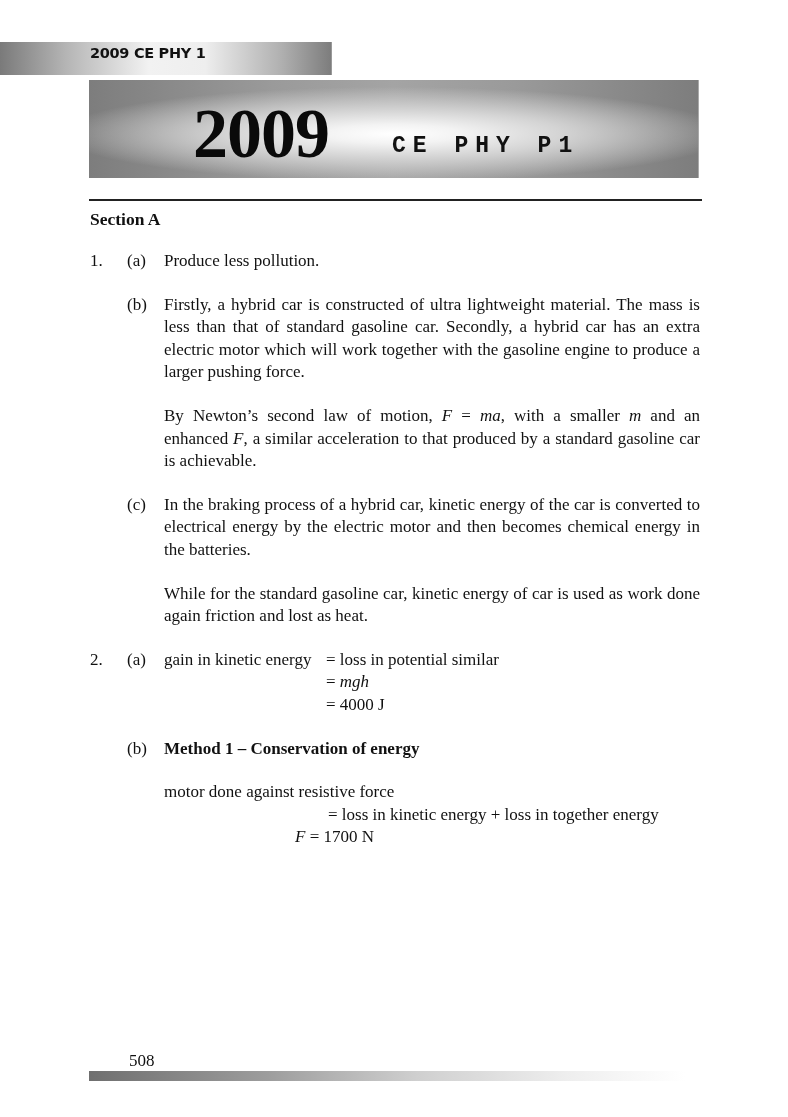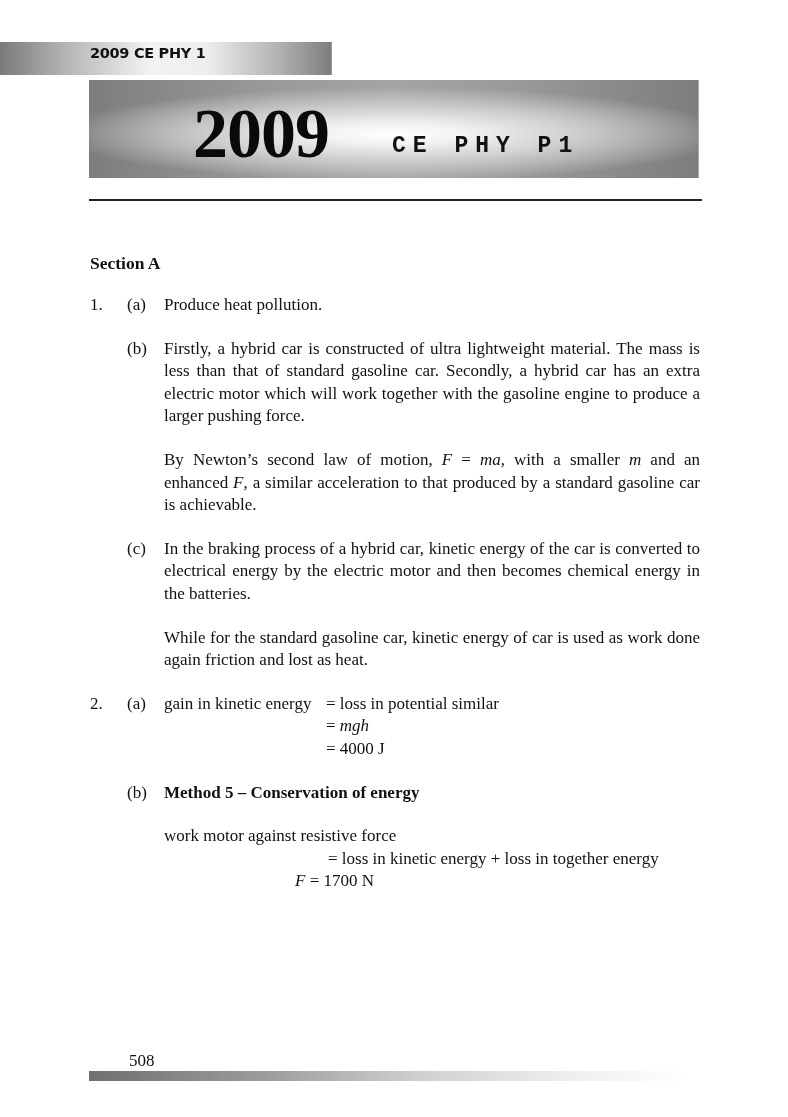--- a/index.html
+++ b/index.html
@@ -17,21 +17,21 @@
       radial-gradient(ellipse 55% 48% at 50% 55%, #ffffff 0%, #f3f3f3 20%, #d4d4d4 50%, rgba(140,140,140,0) 100%),
       linear-gradient(to right, #7d7d7d, #9a9a9a 30%, #a4a4a4 50%, #9a9a9a 70%, #7d7d7d);
     border-right: 1px solid #aaa; }
   .banner .year { position: absolute; left: 104px; top: 14px; font-family: "Liberation Serif", serif;
     font-weight: bold; font-size: 70px; line-height: 80px; letter-spacing: -1px; color: #0a0a0a; }
   .banner .sub { position: absolute; left: 276px; top: 53px; font-family: Liberation Mono, monospace;
     font-weight: bold; font-size: 23px; letter-spacing: 7px; color: #111; margin-left: 27px; }
 
   .rule { position: absolute; left: 89px; top: 199px; width: 613px; height: 2px; background: #222; }
 
-  .content { position: absolute; left: 90px; top: 208px; width: 610px; font-size: 17px; line-height: 22.6px; margin-top: 44px; }
+  .content { position: absolute; left: 90px; top: 208px; width: 610px; font-size: 17px; line-height: 22.6px; }
   .section-title { font-weight: bold; font-size: 17.5px; margin: 0 0 18px 0; height: 24px; }
 
   .q { position: relative; }
   .qnum { position: absolute; left: 0; width: 30px; }
   .part { position: relative; padding-left: 74px; }
   .plabel { position: absolute; left: 37px; top: 0; }
   .para { text-align: justify; margin: 0; }
   .gap { height: 21px; }
 
   .eq-row { position: relative; height: 22.6px; white-space: nowrap; }
@@ -58,21 +58,21 @@
 <div class="rule"></div>
 
 <div class="content">
   <div class="section-title">Section A</div>
 
   <div class="q">
     <span class="qnum">1.</span>
 
     <div class="part">
       <span class="plabel">(a)</span>
-      <p class="para">Produce heat pollution.</p>
+      <p class="para">Produce less pollution.</p>
     </div>
     <div class="gap"></div>
 
     <div class="part">
       <span class="plabel">(b)</span>
       <p class="para">Firstly, a hybrid car is constructed of ultra lightweight material. The mass is less than that of standard gasoline car. Secondly, a hybrid car has an extra electric motor which will work together with the gasoline engine to produce a larger pushing force.</p>
       <div class="gap"></div>
       <p class="para" id="newton-para">By Newton’s second law of motion, <i>F</i> = <i>ma</i>, with a smaller <i>m</i> and an enhanced <i>F</i>, a similar acceleration to that produced by a standard gasoline car is achievable.</p>
     </div>
     <div class="gap"></div>
@@ -100,25 +100,25 @@
       </div>
       <div class="eq-row">
         <span style="left:162px">= 4000 J</span>
       </div>
     </div>
     <div class="gap"></div>
 
     <div class="part">
       <span class="plabel">(b)</span>
       <div class="eq-row">
-        <span style="left:0"><b>Method 5 – Conservation of energy</b></span>
+        <span style="left:0"><b>Method 1 – Conservation of energy</b></span>
       </div>
       <div class="gap"></div>
       <div class="eq-row">
-        <span style="left:0">work motor against resistive force</span>
+        <span style="left:0">motor done against resistive force</span>
       </div>
       <div class="eq-row">
         <span style="left:164px">= loss in kinetic energy + loss in together energy</span>
       </div>
       <div class="eq-row">
         <span style="left:131px"><i>F</i><span style="position:static"> = 1700 N</span></span>
       </div>
     </div>
   </div>
 </div>

